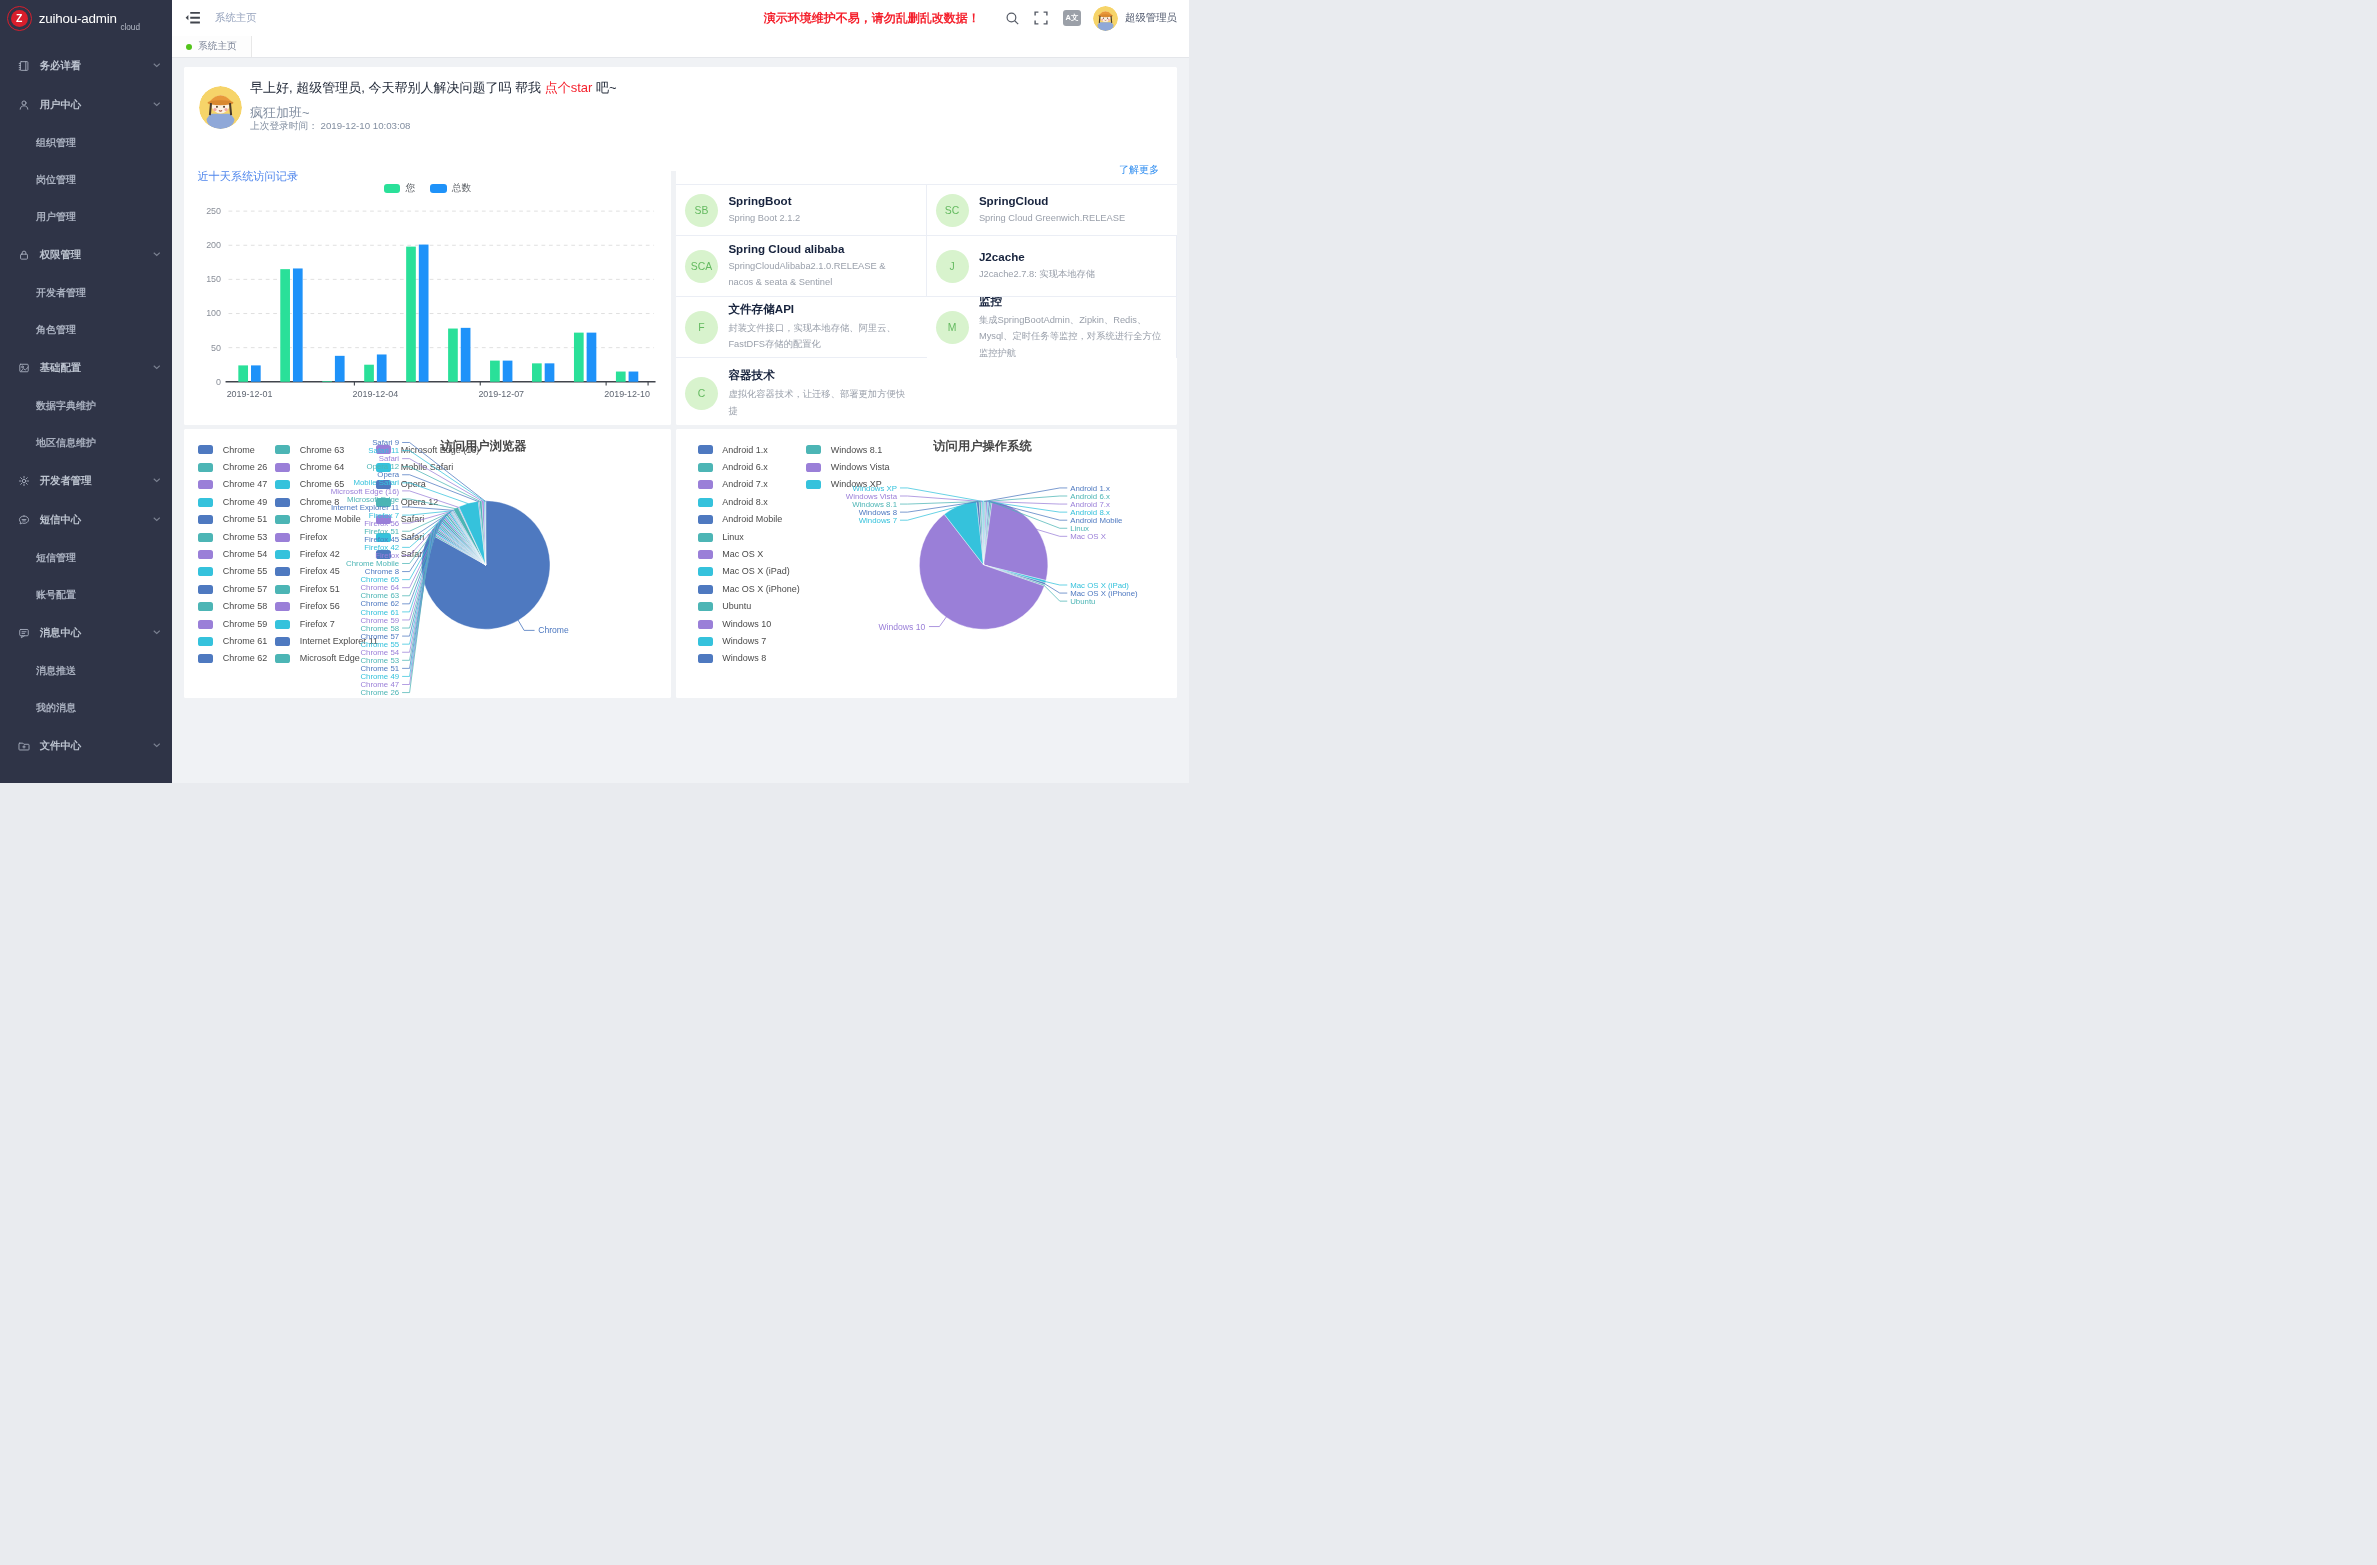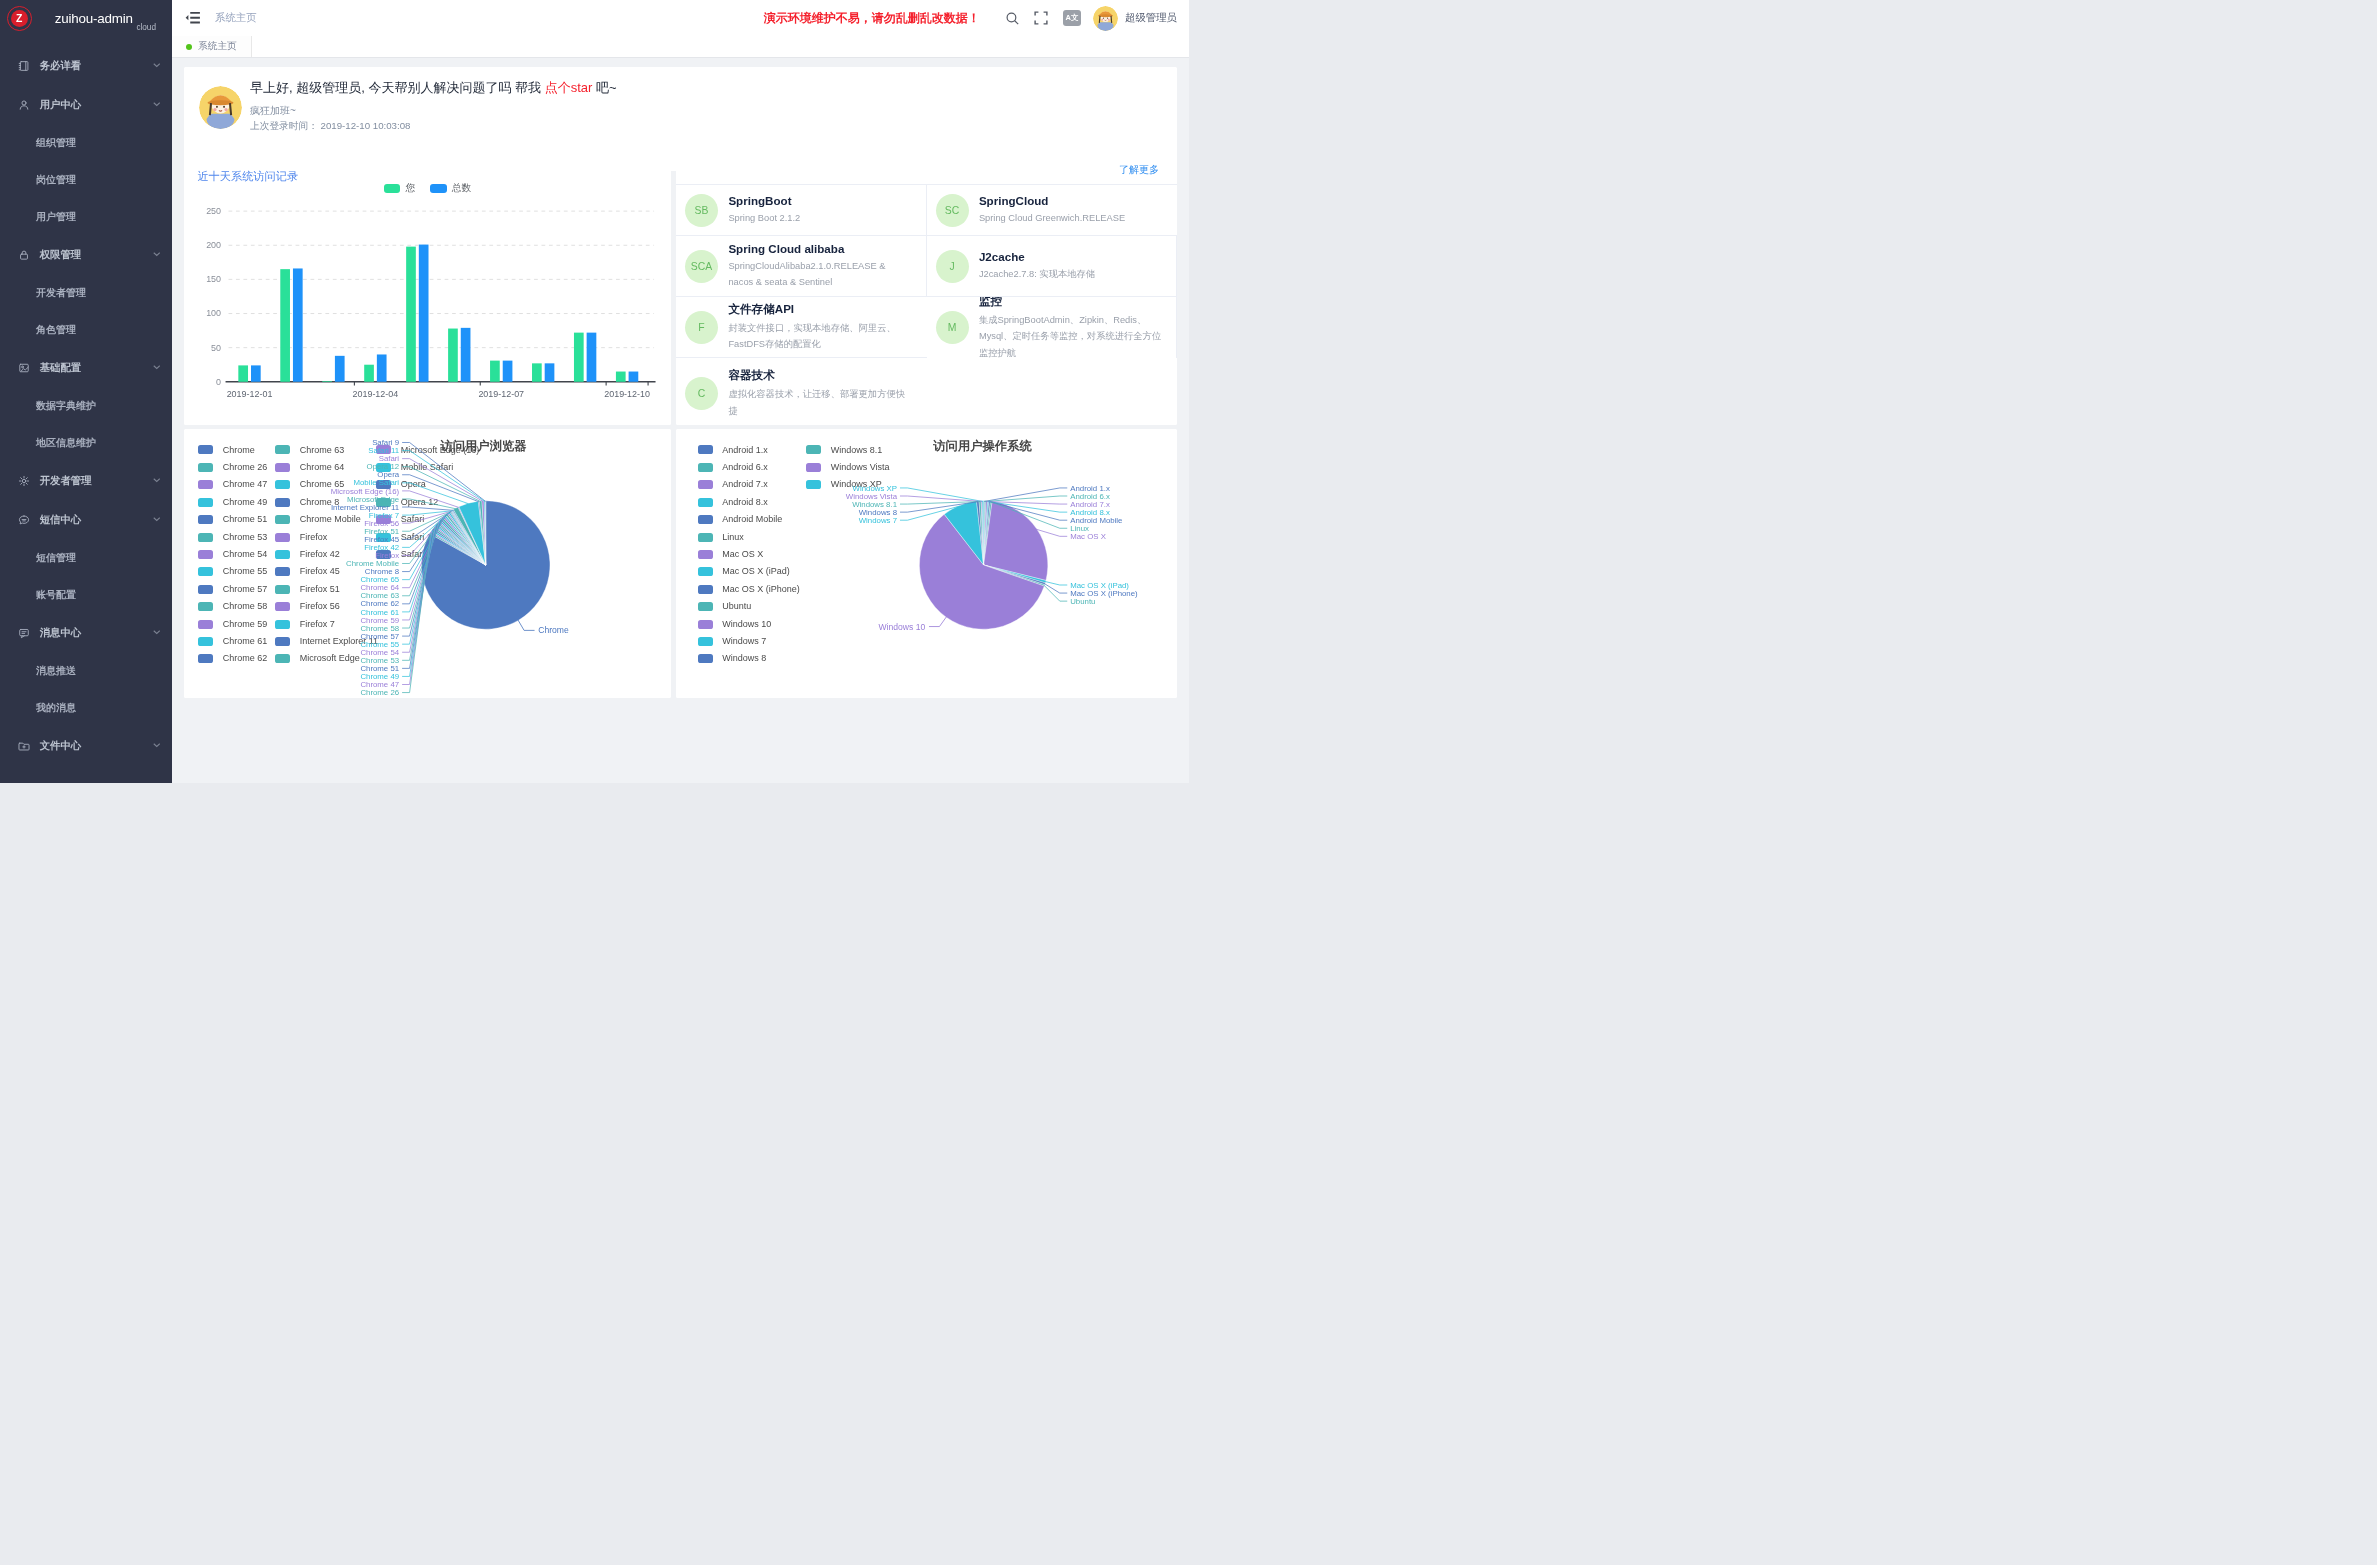--- a/index.html
+++ b/index.html
@@ -5,21 +5,21 @@
   * { margin:0; padding:0; box-sizing:border-box; }
   html,body { background:#e9ebef; }
   .page { position:relative; width:1189px; height:783px; overflow:hidden;
           font-family:"Liberation Sans","DejaVu Sans",sans-serif; background:#f0f2f5; }
 
   
   .sidebar { position:absolute; left:0; top:0; width:172px; height:783px; background:#2f3447; z-index:5; }
   .logo-row { height:37px; display:flex; align-items:center; padding-left:6.7px; }
   .logo-badge { width:25px; height:25px; border-radius:50%; border:1.9px solid #d81e2c; display:flex; align-items:center; justify-content:center; flex:none; }
   .logo-badge-inner { width:17px; height:17px; border-radius:50%; background:#d81e2c; color:#fff; font-size:10.4px; font-weight:bold; display:flex; align-items:center; justify-content:center; }
-  .logo-title { color:#fff; font-size:13.4px; font-weight:500; margin-left:23px; letter-spacing:-0.2px; }
+  .logo-title { color:#fff; font-size:13.4px; font-weight:500; margin-left:7px; letter-spacing:-0.2px; }
   .logo-cloud { color:#b6bcc8; font-size:8.2px; margin-left:3.7px; align-self:flex-end; margin-bottom:5.2px; }
   .menu { margin-top:9px;font-weight:bold; }
   .menu-row { display:flex; align-items:center; padding:0 12px 0 18px; color:#bdc4d0; font-size:10.4px; cursor:pointer; }
   .menu-row.group { height:39px; }
   .menu-row.child { height:37px; padding-left:36px; font-size:10px; color:#a9b0bf; }
   .menu-ic { width:12px; height:12px; margin-right:9.7px; flex:none; }
   .menu-ic svg, .chev svg { display:block; }
   .chev { margin-left:auto; width:7.5px; height:4.5px; opacity:.8; }
 
   
@@ -38,21 +38,21 @@
   .tab { display:inline-flex; align-items:center; height:21px; padding:0 14px; border-right:0.7px solid #e8e8e8; background:#fdfdfd; font-size:9.7px; color:#7e8699; cursor:pointer; }
   .tab-dot { width:6px; height:6px; border-radius:50%; background:#52c41a; margin-right:6px; }
 
   
   .content { position:absolute; left:172px; top:57px; right:0; bottom:0; background:#f0f2f5; }
   .card { position:absolute; background:#fff; border-radius:1.5px; }
   .welcome { left:12px; top:9.7px; width:993px; height:104px; }
   .w-avatar { position:absolute; left:15px; top:19.4px; width:43px; height:43px; border-radius:50%; overflow:hidden; }
   .greet { position:absolute; left:66px; top:12.7px; font-size:13px; color:#1d2534; }
   .greet .star { color:#f5212d; cursor:pointer; }
-  .motto { position:absolute; left:66px; top:37px; font-size:10px; color:#828ea0; }
+  .motto { position:absolute; left:66px; top:37px; font-size:13px; color:#828ea0; }
   .login { position:absolute; left:66px; top:53px; font-size:9.7px; color:#828ea0; }
   .stats { position:absolute; right:22.4px; top:16.4px; display:flex; gap:34px; }
   .stat { width:119px; text-align:center; }
   .stat-label { font-size:11.2px; color:#3b4350; }
   .stat-value { font-size:12.3px; color:#2f8df4; margin-top:9.7px; }
 
   .barcard { left:12px; top:96px; width:487px; height:272px; }
   .bar-title { position:absolute; left:13.4px; top:15.7px; font-size:11.2px; font-weight:500; color:#4f86ec; }
   .bar-legend { position:absolute; left:0; right:0; top:29px; display:flex; justify-content:center; gap:15px; }
   .bl-item { display:flex; align-items:center; gap:5.2px; font-size:9.7px; color:#5f6368; cursor:pointer; }

